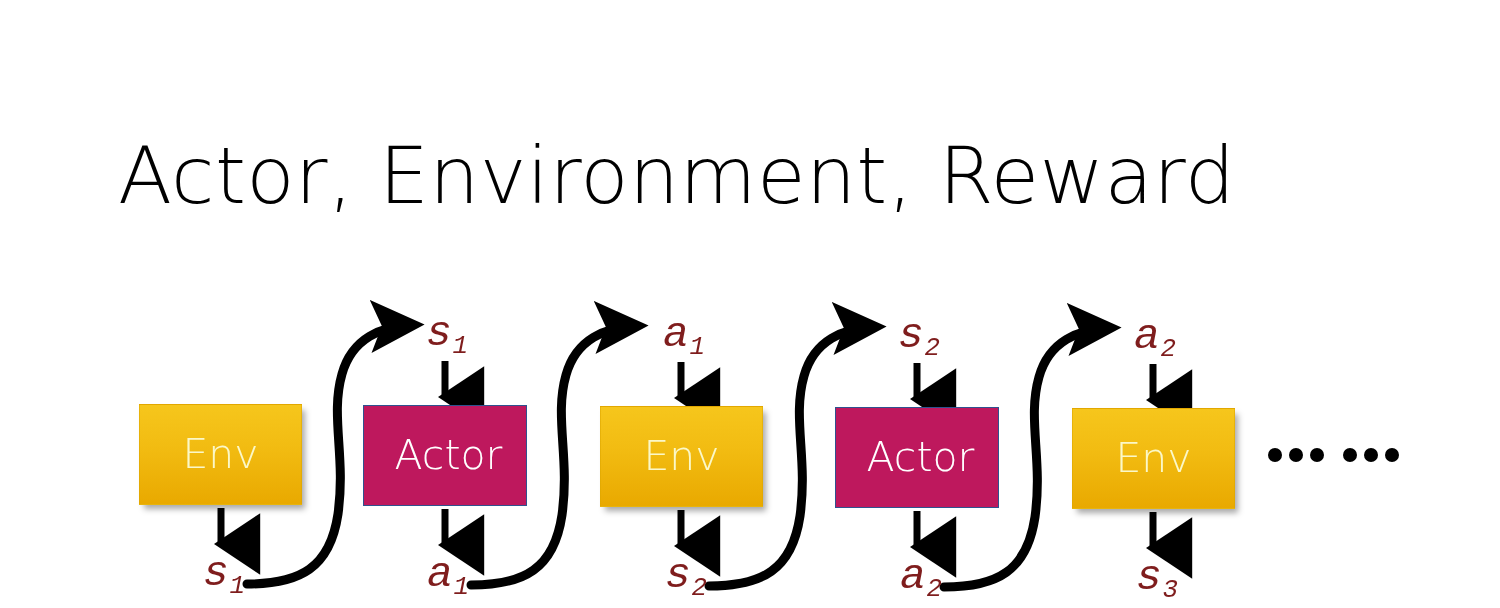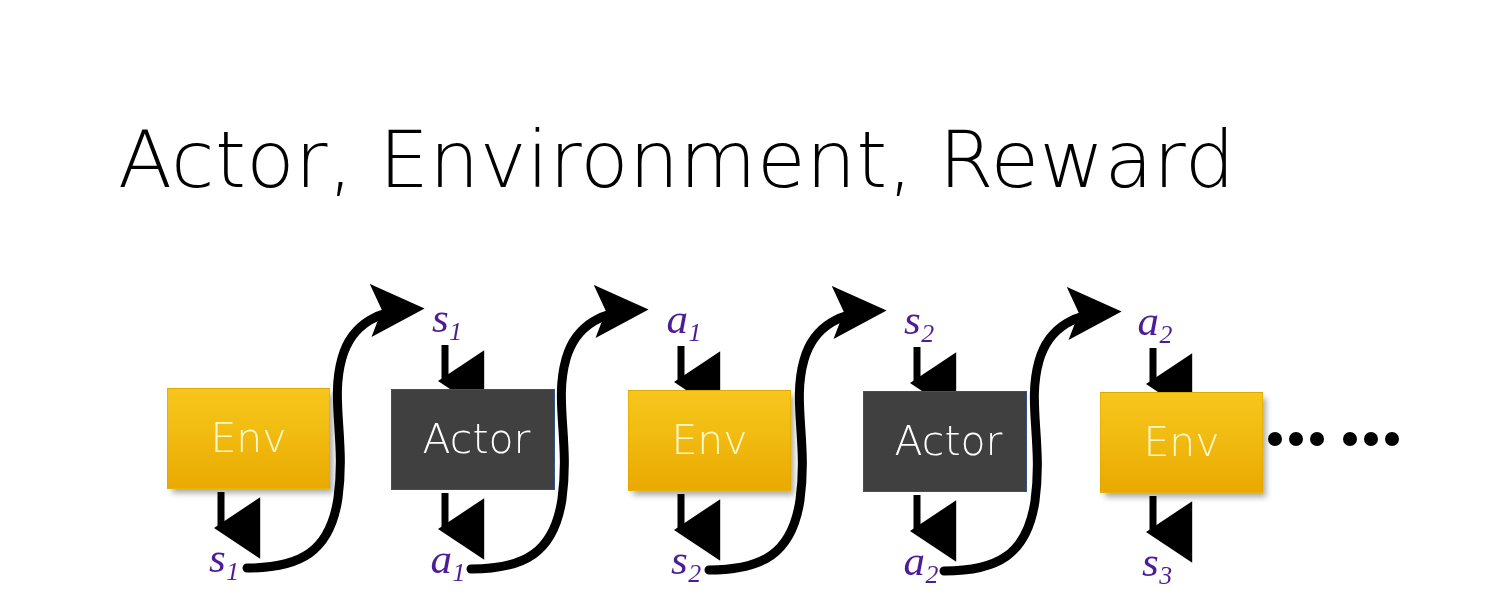--- a/index.html
+++ b/index.html
@@ -10,21 +10,21 @@
   body {
     width: 1500px;
     height: 608px;
     position: relative;
     overflow: hidden;
     font-family: "Liberation Sans", sans-serif;
   }
 
   #slide {
     position: absolute;
-    left: 0; top: 0;
+    left: 0; top: 16px;
     width: 1500px;
     height: 472px;
     background: #ffffff;
   }
 
   
   #slide-title {
     position: absolute;
     left: 118px;
     top: 112px;
@@ -58,43 +58,42 @@
   .node-box {
     position: absolute;
     box-sizing: border-box;
     display: flex;
     align-items: center;
     justify-content: center;
     font-family: "DejaVu Sans", sans-serif;
     font-weight: 300;
     font-size: 41px;
     line-height: 1;
-    margin-left: 28px;
   }
   .node-env {
     background: linear-gradient(180deg, #F6C61C 0%, #F2BC12 42%, #E9A900 100%);
     color: #FBF8C8;
     box-shadow: 4px 5px 6px -1px rgba(0,0,0,0.34);
     border: 1px solid rgba(220,165,0,0.55);
   }
   .node-actor {
-    background: #404040;
+    background: #be185d;
     color: #FFFFFF;
     border: 1.5px solid #2F528F;
     padding-left: 7px;
   }
 
   
   .sym {
     position: absolute;
-    font-family: Liberation Serif, serif;
+    font-family: Liberation Mono, monospace;
     font-style: italic;
     font-size: 43px;
     line-height: 1;
-    color: #4c1d95;
+    color: #7f1d1d;
     white-space: nowrap;
     transform: translate(-50%, 0);
   }
   .sym sub {
     font-size: 0.60em;
     font-style: italic;
     vertical-align: -0.30em;
     padding-left: 0.5px;
   }
 

